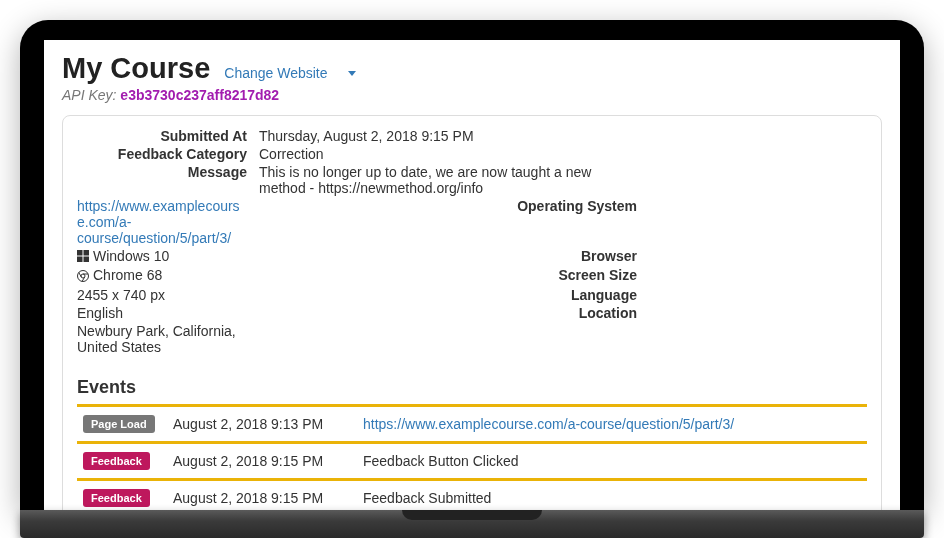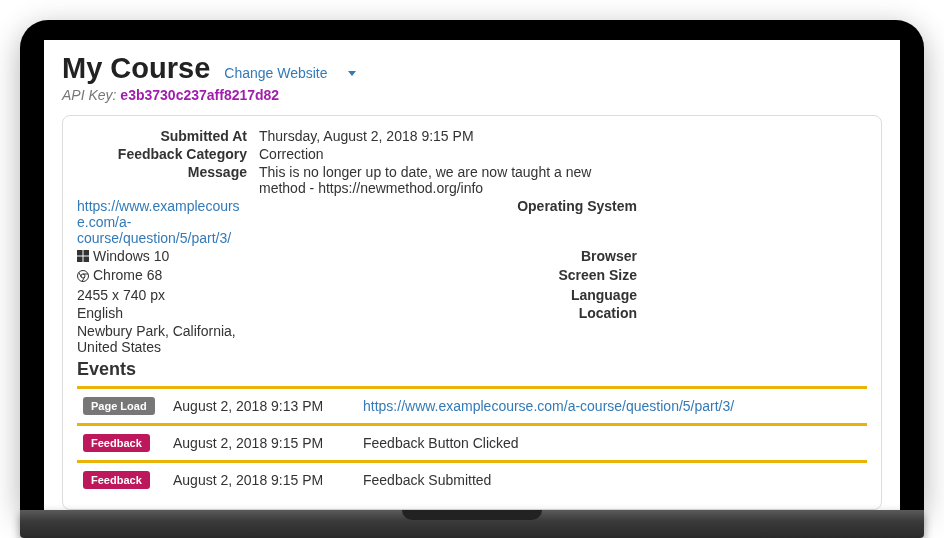--- a/index.html
+++ b/index.html
@@ -130,21 +130,21 @@
       font-size: 18px;
       font-weight: 700;
       margin-bottom: 6px;
     }
     .plugins .plugin-item {
       line-height: 1.4;
     }
     .events-heading {
       font-size: 18px;
       font-weight: 700;
-      margin-top: 4px;
+      margin-top: 22px;
       margin-bottom: 6px;
     }
     .events-table {
       width: 100%;
       border-collapse: collapse;
       font-size: 14px;
     }
     .events-table td {
       padding: 8px 6px;
       border-top: 3px solid #eab308;

